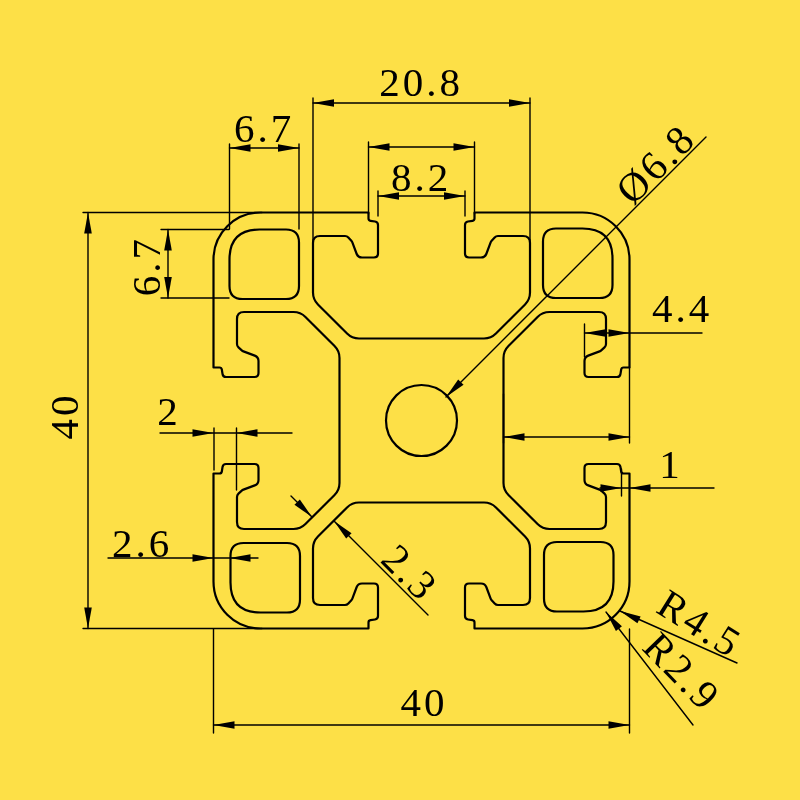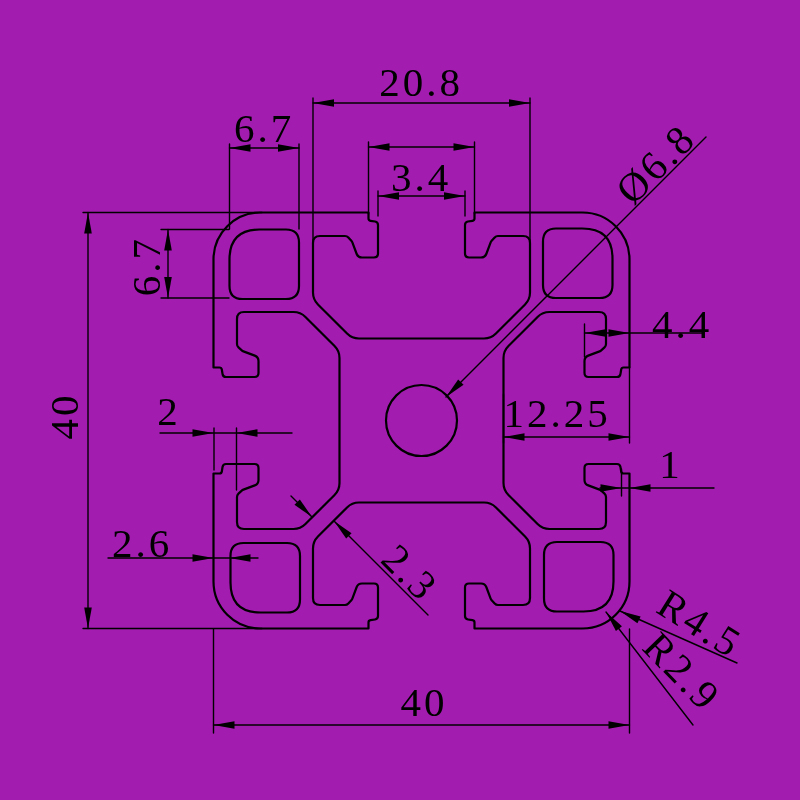--- a/index.html
+++ b/index.html
@@ -1,18 +1,18 @@
 <!DOCTYPE html>
 <html><head>
 <meta charset="utf-8">
 <style>
   html,body{margin:0;padding:0;}
   body{background:#ffffff;font-family:"Liberation Serif","DejaVu Serif",serif;}
   .canvas{
-    position:relative;width:800px;height:800px;background:#a21caf;overflow:hidden;
+    position:relative;width:800px;height:800px;background:#fde047;overflow:hidden;
   }
   .drawing-svg{position:absolute;left:0;top:0;}
   .dim-label{
     position:absolute;
     transform:translate(-50%,-50%) rotate(var(--r,0deg));
     font-family:"Liberation Serif","DejaVu Serif",serif;
     font-size:41px;
     line-height:1;
     letter-spacing:3px;
     color:#000;
@@ -100,28 +100,27 @@
         <polygon points="229.5,558 250.5,561.8 250.5,554.2"></polygon>
         <polygon points="446,397 463.5362481734264,384.83776336359136 458.16223663640864,379.4637518265736"></polygon>
         <polygon points="312,517 299.83776336359136,499.4637518265736 294.4637518265736,504.83776336359136"></polygon>
         <polygon points="334,521 346.16223663640864,538.5362481734264 351.5362481734264,533.1622366364086"></polygon>
         <polygon points="620,611 637.426514133155,623.318953087294 640.6384129223843,616.4310139058155"></polygon>
         <polygon points="606,612 615.9344501181332,630.8877394319786 621.9233318455443,626.2087122195037"></polygon>
       </g>
   </svg>
 
   <div class="dim-label" style="left:421px;top:82px">20.8</div>
-  <div class="dim-label" style="left:421px;top:177px">3.4</div>
+  <div class="dim-label" style="left:421px;top:177px">8.2</div>
   <div class="dim-label" style="left:264px;top:128px">6.7</div>
   <div class="dim-label" style="left:146px;top:266px;--r:-90deg">6.7</div>
   <div class="dim-label" style="left:64px;top:416px;--r:-90deg">40</div>
   <div class="dim-label" style="left:424px;top:702px">40</div>
   <div class="dim-label" style="left:656px;top:164px;--r:-45deg">Ø6.8</div>
-  <div class="dim-label" style="left:682px;top:324px">4.4</div>
-  <div class="dim-label" style="left:557px;top:413px">12.25</div>
+  <div class="dim-label" style="left:682px;top:308px">4.4</div>
   <div class="dim-label" style="left:671px;top:464px">1</div>
   <div class="dim-label" style="left:169px;top:411px">2</div>
   <div class="dim-label" style="left:142px;top:543px">2.6</div>
   <div class="dim-label" style="left:410px;top:573px;--r:45deg">2.3</div>
   <div class="dim-label" style="left:700px;top:624px;--r:32deg">R4.5</div>
   <div class="dim-label" style="left:682px;top:672px;--r:46deg">R2.9</div>
 
 </div>
 
 </body></html>

